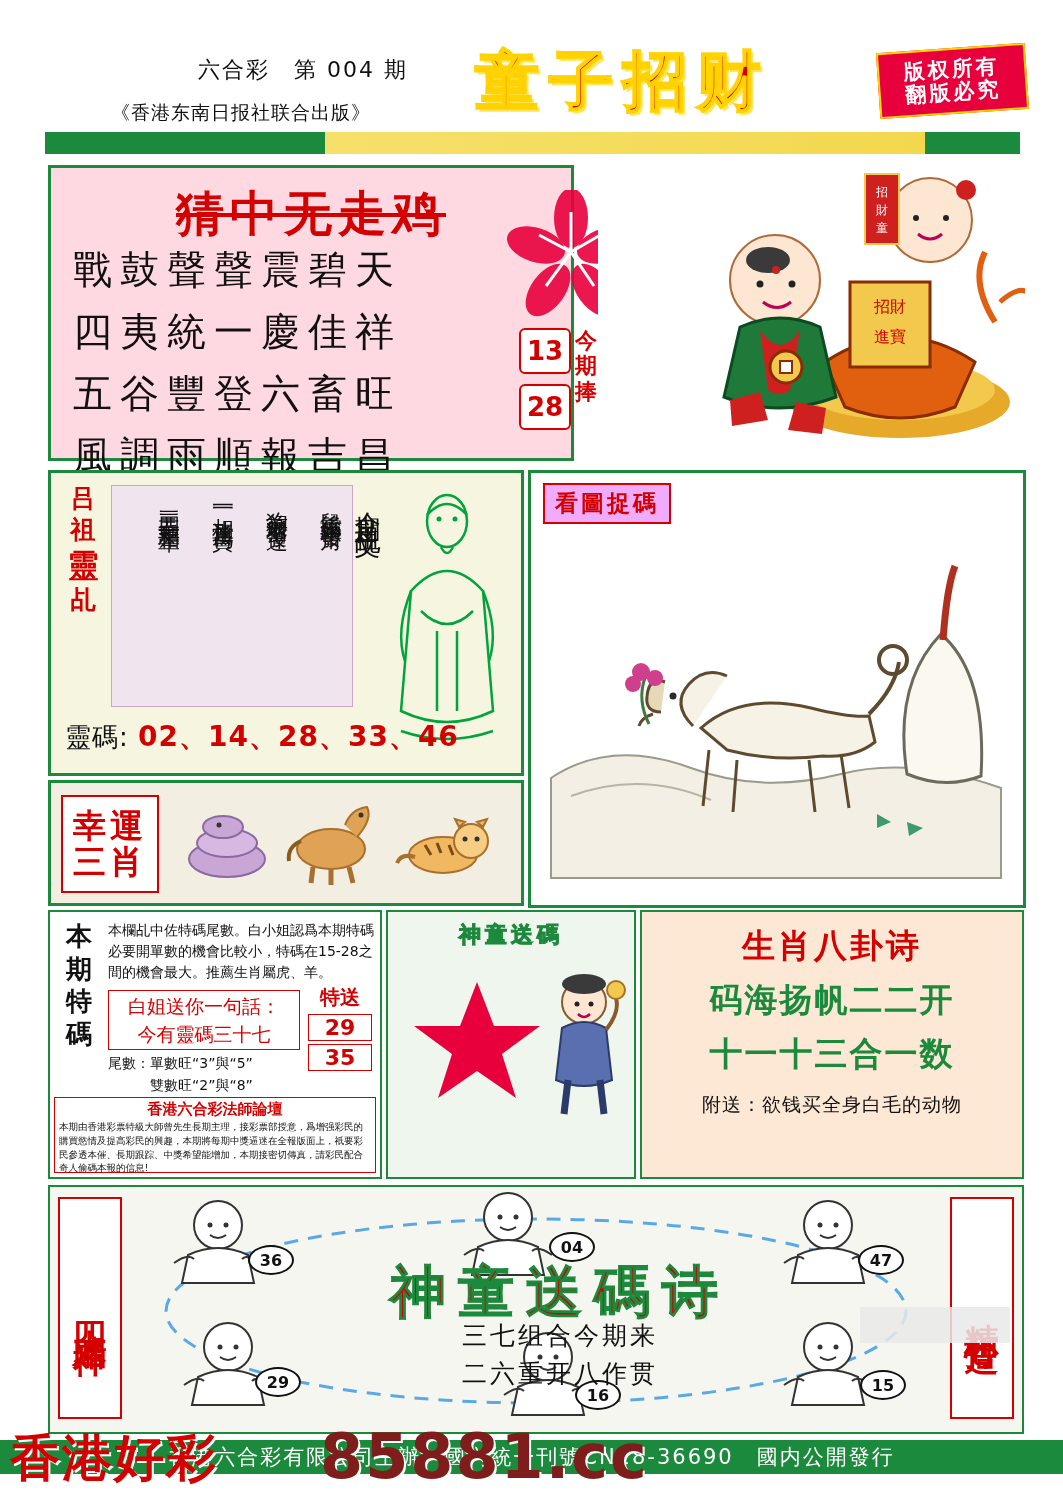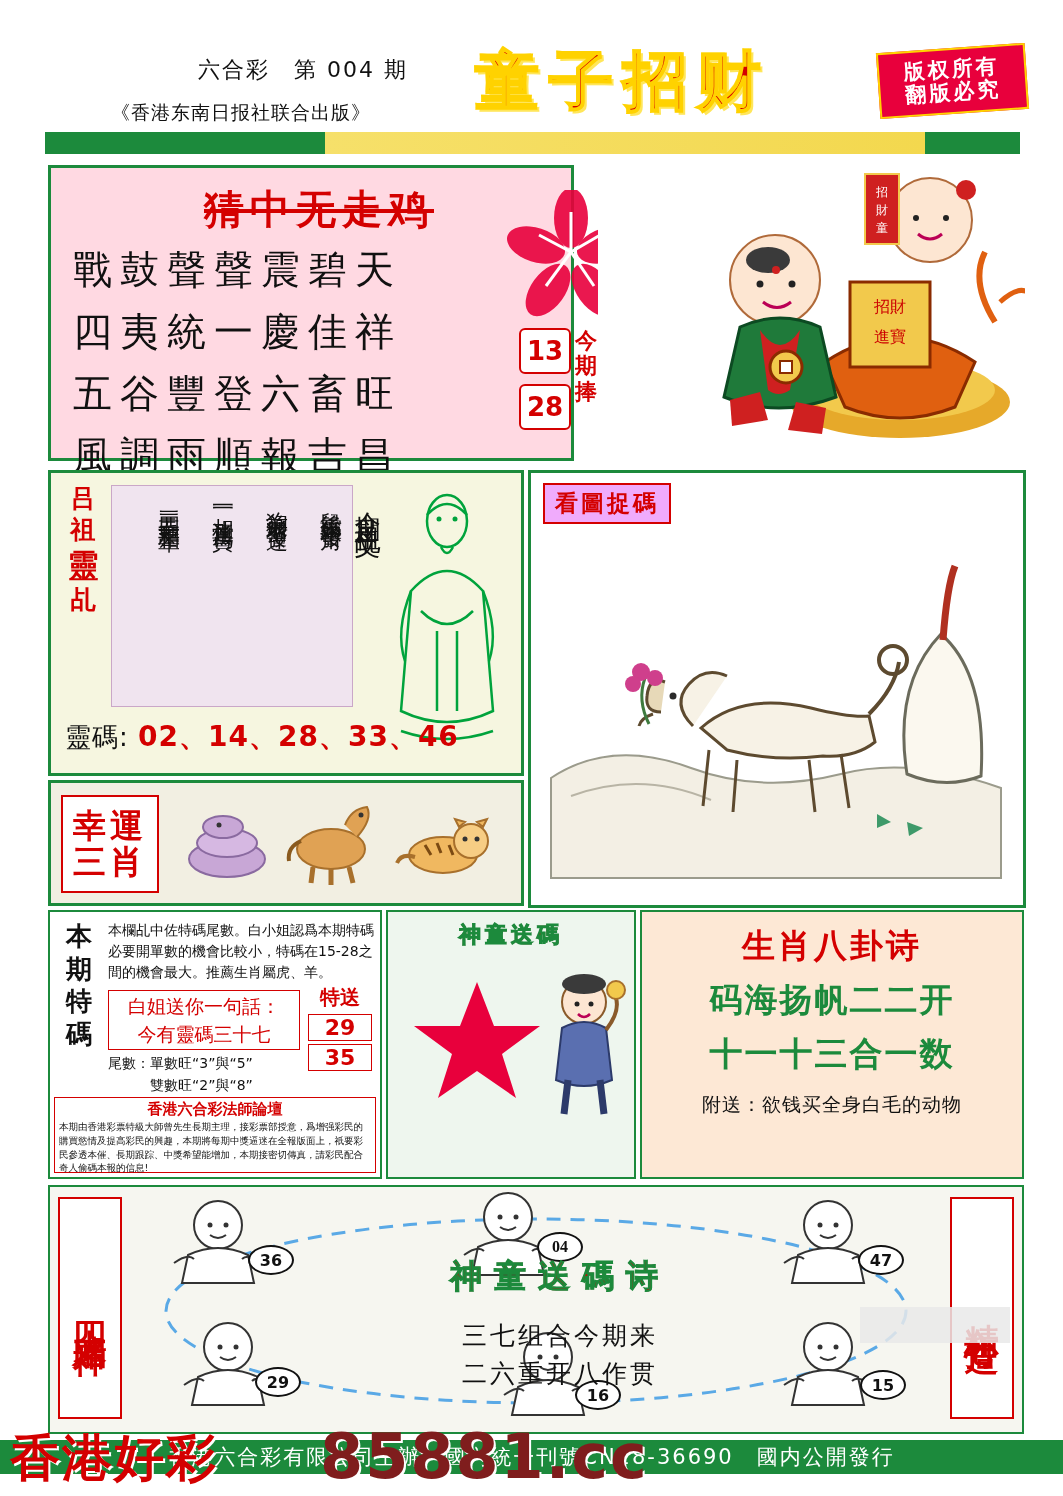--- a/index.html
+++ b/index.html
@@ -30,22 +30,22 @@
   
   .bar-green-l{position:absolute;left:45px;top:132px;width:280px;height:22px;background:#1c8a3c;}
   .bar-yellow{position:absolute;left:325px;top:132px;width:600px;height:22px;
     background:linear-gradient(90deg,#f6e06a,#f3d84e);}
   .bar-green-r{position:absolute;left:925px;top:132px;width:95px;height:22px;background:#1c8a3c;}
 
   
   .poem{position:absolute;left:48px;top:165px;width:520px;height:290px;
     background:#ffd9e2;border:3px solid #1c8a3c;}
   .poem-head{position:absolute;left:0;top:14px;width:520px;text-align:center;
-    font-size:40px;font-weight:bold;color:#d40000;letter-spacing:6px;
-    text-decoration:line-through;text-decoration-color:#d40000;padding-left:8px;}
+    font-size:48px;font-weight:bold;color:#d40000;letter-spacing:6px;
+    text-decoration:line-through;text-decoration-color:#d40000;}
   .poem-line{position:absolute;left:22px;width:440px;font-size:39px;color:#111;letter-spacing:8px;
     font-family:"DejaVu Sans","Liberation Sans",sans-serif;}
   .pl1{top:75px;} .pl2{top:137px;} .pl3{top:199px;} .pl4{top:261px;}
   .poem-flower{position:absolute;left:455px;top:22px;width:130px;height:130px;}
   .nums{position:absolute;left:468px;top:160px;}
   .nums .n{width:48px;height:42px;background:#ffffff;border:2px solid #d40000;border-radius:6px;
     color:#d40000;font-size:26px;font-weight:bold;display:flex;align-items:center;justify-content:center;
     margin-bottom:10px;}
   .nums-label{position:absolute;left:524px;top:160px;width:34px;text-align:left;color:#d40000;
     font-size:22px;font-weight:bold;line-height:1.15;}
@@ -120,21 +120,21 @@
     color:#111;letter-spacing:1px;}
 
   
   .bottom{position:absolute;left:48px;top:1185px;width:972px;height:245px;
     background:#f6f6f0;border:2px solid #1c8a3c;}
   .side-tag{position:absolute;top:10px;width:64px;height:222px;background:#ffffff;
     border:2px solid #d40000;color:#d40000;font-size:34px;font-weight:bold;
     display:flex;flex-direction:column;align-items:center;justify-content:space-around;
     padding:6px 0;box-sizing:border-box;}
   .side-l{left:8px;} .side-r{right:8px;}
-  .bot-title{position:absolute;left:300px;top:68px;width:420px;text-align:center;font-size:32px;
+  .bot-title{position:absolute;left:300px;top:68px;width:420px;text-align:center;font-size:56px;
     font-weight:bold;color:#d40000;letter-spacing:12px;-webkit-text-stroke:1px #1c8a3c;}
   .bot-line{position:absolute;width:420px;left:300px;text-align:center;font-size:25px;color:#111;
     letter-spacing:3px;}
   .bot-l1{top:132px;} .bot-l2{top:170px;}
   .baby{position:absolute;width:150px;height:92px;}
   .baby-num{position:absolute;width:42px;height:26px;border:2px solid #111;border-radius:50%;
     background:#fff;font-size:16px;font-weight:bold;color:#111;
     display:flex;align-items:center;justify-content:center;}
 
   .footer{position:absolute;left:0;top:1440px;width:1063px;height:34px;background:#1c8a3c;
@@ -413,21 +413,21 @@
     <div class="baby-num" style="left:198px;top:58px;">36</div>
 
     <svg class="baby" style="left:380px;top:0px;" viewBox="0 0 150 92">
       <circle cx="78" cy="30" r="24" fill="#fff" stroke="#333" stroke-width="2"></circle>
       <circle cx="70" cy="30" r="2.5" fill="#333"></circle>
         <circle cx="86" cy="30" r="2.5" fill="#333"></circle>
       <path d="M70 40 q8 6 16 0" stroke="#333" stroke-width="2" fill="none"></path>
       <path d="M48 60 q30 -14 60 0 l6 28 l-72 0 z" fill="#fff" stroke="#333" stroke-width="2"></path>
       <path d="M34 68 q14 -10 20 -4 M122 68 q-14 -10 -20 -4" stroke="#333" stroke-width="2" fill="none"></path>
     </svg>
-    <div class="baby-num" style="left:487px;top:45px;font-family:Liberation Serif, serif;">04</div>
+    <div class="baby-num" style="left:499px;top:45px;">04</div>
 
     <svg class="baby" style="left:700px;top:8px;" viewBox="0 0 150 92">
       <circle cx="78" cy="30" r="24" fill="#fff" stroke="#333" stroke-width="2"></circle>
       <circle cx="70" cy="30" r="2.5" fill="#333"></circle>
         <circle cx="86" cy="30" r="2.5" fill="#333"></circle>
       <path d="M70 40 q8 6 16 0" stroke="#333" stroke-width="2" fill="none"></path>
       <path d="M48 60 q30 -14 60 0 l6 28 l-72 0 z" fill="#fff" stroke="#333" stroke-width="2"></path>
       <path d="M34 68 q14 -10 20 -4 M122 68 q-14 -10 -20 -4" stroke="#333" stroke-width="2" fill="none"></path>
     </svg>
     <div class="baby-num" style="left:808px;top:58px;">47</div>

